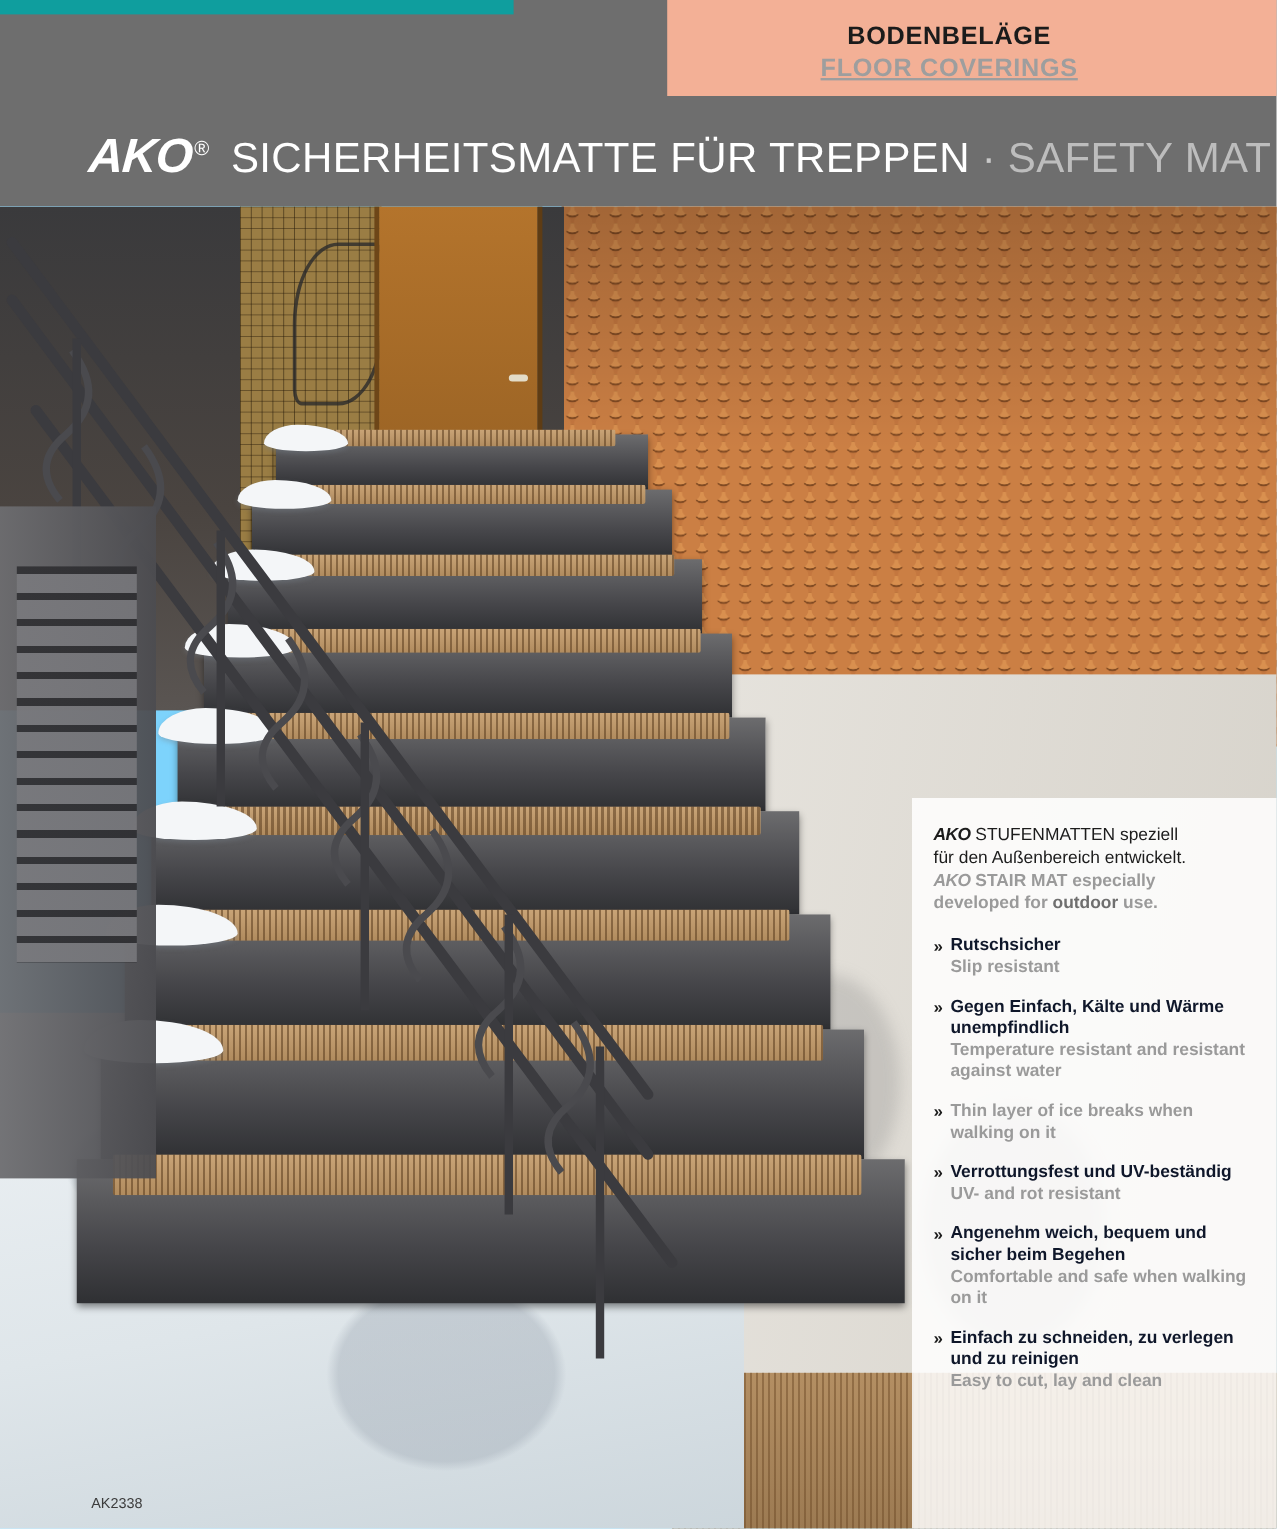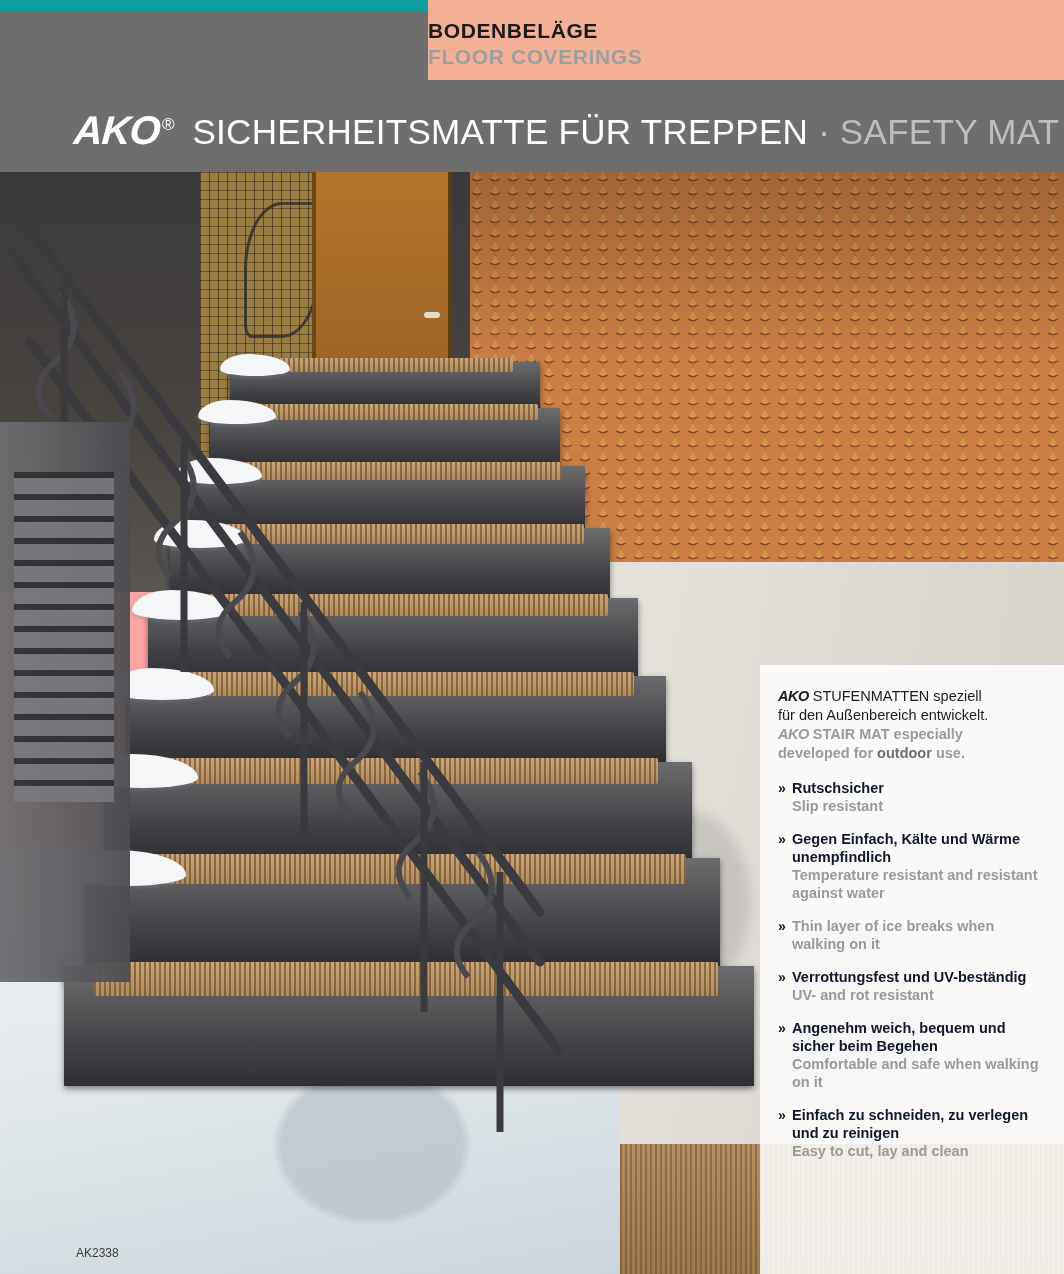--- a/index.html
+++ b/index.html
@@ -30,41 +30,42 @@
   .teal-bar {
     position: absolute;
     left: 0; top: 0;
     width: 428px;
     height: 12px;
     background: #0f9e9e;
   }
   .category-box {
     position: absolute;
     right: 0; top: 0;
-    width: 636px;
+    width: 508px;
     height: 80px;
     background: #f3b096;
     box-sizing: border-box;
     padding: 18px 38px 0 0;
-    text-align: left;
+    text-align: center;
     margin-left: 28px;
   }
   .category-de {
     font-size: 21px;
     font-weight: bold;
     letter-spacing: 0.6px;
     color: #1b1b1b;
     line-height: 26px;
   }
   .category-en {
     font-size: 21px;
     font-weight: bold;
     letter-spacing: 0.6px;
     color: #9e9e9e;
     line-height: 26px;
+    text-decoration: underline;
   }
   .title-row {
     position: absolute;
     left: 74px;
     top: 108px;
     display: flex;
     align-items: baseline;
     white-space: nowrap;
   }
   .brand-logo {
@@ -102,21 +103,21 @@
   }
 
   
   .photo {
     position: absolute;
     left: 0;
     top: 172px;
     width: 1064px;
     height: 1102px;
     overflow: hidden;
-    background: #fca5a5;
+    background: #7dd3fc;
   }
   
   .wall-white {
     position: absolute;
     left: 520px; top: 0;
     width: 544px; height: 1102px;
     background: linear-gradient(100deg,#e9e7e2 0%, #dedbd4 45%, #cfccc4 100%);
   }
   
   .shingles {

